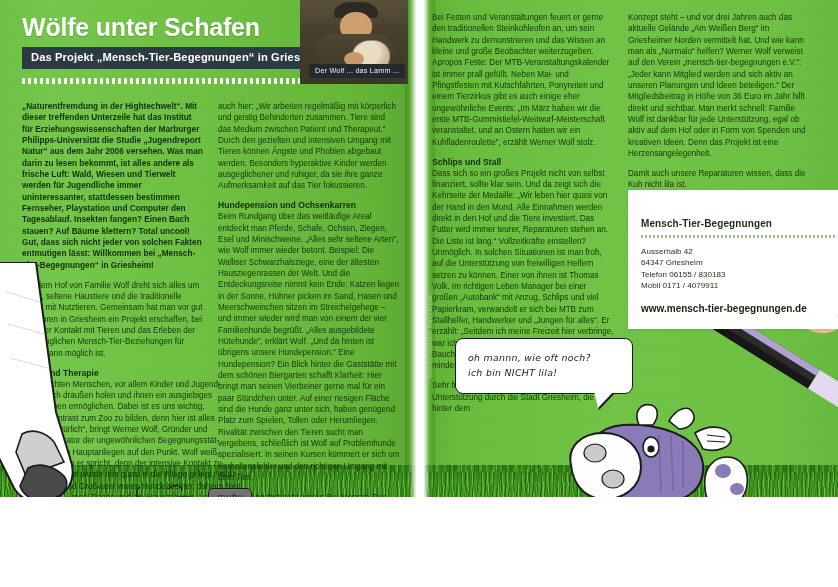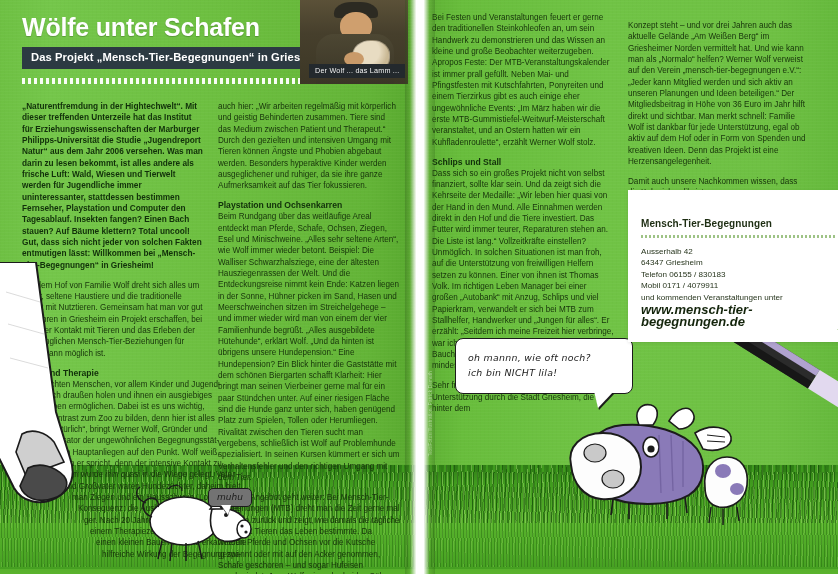--- a/index.html
+++ b/index.html
@@ -12,21 +12,21 @@
     width: 838px;
     height: 587px;
     overflow: hidden;
     font-family: "Liberation Sans", sans-serif;
   }
 
   
   .spread {
     position: relative;
     width: 838px;
-    height: 574px;
+    height: 497px;
     overflow: hidden;
     background: #6cbf3f;
   }
 
   .page {
     position: absolute;
     top: 0;
     height: 587px;
     overflow: hidden;
   }
@@ -232,21 +232,21 @@
     z-index: 15;
   }
   .col {
     position: absolute;
     top: 0;
     width: 182px;
   }
   .page-left  .col-a { left: 22px;  top: 101px; }
   .page-left  .col-b { left: 218px; top: 101px; }
   .page-right .col-a { left: 12px;  top: 12px; }
-  .page-right .col-b { left: 208px; top: 20px; }
+  .page-right .col-b { left: 208px; top: 12px; }
 
   .body-text {
     font-size: 8.15px;
     line-height: 11.35px;
     color: #17340b;
     margin: 0 0 8.5px 0;
     text-align: left;
     hyphens: auto;
   }
   .body-text.lead {
@@ -401,26 +401,25 @@
     background-image: repeating-linear-gradient(90deg,
       #9ec386 0 2px, rgba(0,0,0,0) 2px 4px);
   }
   .contact-line {
     font-size: 8.1px;
     line-height: 11.4px;
     color: #27351d;
     margin: 0;
   }
   .contact-url {
-    font-size: 13px;
+    font-size: 10px;
     line-height: 12px;
     color: #14250c;
     font-weight: bold;
-    margin: 1px 0 0 0;
-    font-style: italic;
+    margin: 11px 0 0 0;
   }
 
   .credit-vertical {
     position: absolute;
     left: 428px;
     bottom: 118px;
     z-index: 30;
     font-size: 4.6px;
     color: rgba(255,255,255,.55);
     letter-spacing: .2px;
@@ -474,21 +473,21 @@
           <span class="ln" style="padding-left:56px">Konsequenz: die Ausbildung zum Zootierpfle-</span>
           <span class="ln" style="padding-left:62px">ger. Nach 20 Jahren im Zoo wechselte er zu</span>
           <span class="ln" style="padding-left:68px">einem Therapiezentrum. Dort errichtete er</span>
           <span class="ln" style="padding-left:74px">einen kleinen Bauernhof und erkannte die</span>
           <span class="ln" style="padding-left:80px">hilfreiche Wirkung der Begegnung zwi-</span>
         </div>
       </div>
 
       <div class="col col-b">
         <p class="body-text">auch hier: „Wir arbeiten regelmäßig mit körperlich und geistig Behinderten zusammen. Tiere sind das Medium zwischen Patient und Therapeut.“ Durch den gezielten und intensiven Umgang mit Tieren können Ängste und Phobien abgebaut werden. Besonders hyperaktive Kinder werden ausgeglichener und ruhiger, da sie ihre ganze Aufmerksamkeit auf das Tier fokussieren.</p>
-        <h2 class="subhead">Playstation und Ochsenkarren</h2>
+        <h2 class="subhead">Hundepension und Ochsenkarren</h2>
         <p class="body-text">Beim Rundgang über das weitläufige Areal entdeckt man Pferde, Schafe, Ochsen, Ziegen, Esel und Minischweine. „Alles sehr seltene Arten“, wie Wolf immer wieder betont. Beispiel: Die Walliser Schwarzhalsziege, eine der ältesten Hausziegenrassen der Welt. Und die Entdeckungsreise nimmt kein Ende: Katzen liegen in der Sonne, Hühner picken im Sand, Hasen und Meerschweinchen sitzen im Streichelgehege – und immer wieder wird man von einem der vier Familienhunde begrüßt. „Alles ausgebildete Hütehunde“, erklärt Wolf. „Und da hinten ist übrigens unsere Hundepension.“ Eine Hundepension? Ein Blick hinter die Gaststätte mit dem schönen Biergarten schafft Klarheit: Hier bringt man seinen Vierbeiner gerne mal für ein paar Stündchen unter. Auf einer riesigen Fläche sind die Hunde ganz unter sich, haben genügend Platz zum Spielen, Tollen oder Herumliegen. Rivalität zwischen den Tieren sucht man vergebens, schließlich ist Wolf auf Problemhunde spezialisiert. In seinen Kursen kümmert er sich um Verhaltensfehler und den richtigen Umgang mit dem Tier.</p>
         <p class="body-text">Und das Angebot geht weiter: Bei Mensch-Tier-Begegnungen (MTB) dreht man die Zeit gerne mal 50 Jahre zurück und zeigt, wie damals die tägliche Arbeit mit Tieren das Leben bestimmte. Da werden Pferde und Ochsen vor die Kutsche gespannt oder mit auf den Acker genommen, Schafe geschoren – und sogar Hufeisen geschmiedet. Jens Wolf, einer der beiden Söhne, ist staatlich geprüfter Hufschmied.</p>
       </div>
     </div>
 
     <div class="grass">
       <div class="grass-body"></div>
       <div class="grass-blades"></div>
       <div class="grass-blades2"></div>
       <div class="grass-edge-top"></div>
@@ -526,33 +525,32 @@
     <div class="cols">
       <div class="col col-a">
         <p class="body-text">Bei Festen und Veranstaltungen feuert er gerne den traditionellen Steinkohleofen an, um sein Handwerk zu demonstrieren und das Wissen an kleine und große Beobachter weiterzugeben. Apropos Feste: Der MTB-Veranstaltungskalender ist immer prall gefüllt. Neben Mai- und Pfingstfesten mit Kutschfahrten, Ponyreiten und einem Tierzirkus gibt es auch einige eher ungewöhnliche Events: „Im März haben wir die erste MTB-Gummistiefel-Weitwurf-Meisterschaft veranstaltet, und an Ostern hatten wir ein Kuhfladenroulette“, erzählt Werner Wolf stolz.</p>
         <h2 class="subhead">Schlips und Stall</h2>
         <p class="body-text">Dass sich so ein großes Projekt nicht von selbst finanziert, sollte klar sein. Und da zeigt sich die Kehrseite der Medaille: „Wir leben hier quasi von der Hand in den Mund. Alle Einnahmen werden direkt in den Hof und die Tiere investiert. Das Futter wird immer teurer, Reparaturen stehen an. Die Liste ist lang.“ Vollzeitkräfte einstellen? Unmöglich. In solchen Situationen ist man froh, auf die Unterstützung von freiwilligen Helfern setzen zu können. Einer von ihnen ist Thomas Volk. Im richtigen Leben Manager bei einer großen „Autobank“ mit Anzug, Schlips und viel Papierkram, verwandelt er sich bei MTB zum Stallhelfer, Handwerker und „Jungen für alles“. Er erzählt: „Seitdem ich meine Freizeit hier verbringe, war ich nicht mehr krank.“ Und, die Hand auf dem Bauch legend, sagt er grinsend, dass er „schon mindestens fünf Kilo“ abgenommen habe.</p>
         <p class="body-text">Sehr froh sind die Betreiber auch über die Unterstützung durch die Stadt Griesheim, die voll hinter dem</p>
       </div>
 
       <div class="col col-b">
         <p class="body-text">Konzept steht – und vor drei Jahren auch das aktuelle Gelände „Am Weißen Berg“ im Griesheimer Norden vermittelt hat. Und wie kann man als „Normalo“ helfen? Werner Wolf verweist auf den Verein „mensch-tier-begegnungen e.V.“: „Jeder kann Mitglied werden und sich aktiv an unseren Planungen und Ideen beteiligen.“ Der Mitgliedsbeitrag in Höhe von 36 Euro im Jahr hilft direkt und sichtbar. Man merkt schnell: Familie Wolf ist dankbar für jede Unterstützung, egal ob aktiv auf dem Hof oder in Form von Spenden und kreativen Ideen. Denn das Projekt ist eine Herzensangelegenheit.</p>
-        <p class="body-text">Damit auch unsere Nachkommen wissen, dass die Kuh picken lila ist.</p>
+        <p class="body-text">Damit auch unsere Reparaturen wissen, dass die Kuh nicht lila ist.</p>
         <p class="byline">(Patrick Demuth)</p>
       </div>
     </div>
 
     <div class="contact-box">
       <div class="contact-title">Mensch-Tier-Begegnungen</div>
       <div class="contact-sep"></div>
       <p class="contact-line">Ausserhalb 42</p>
       <p class="contact-line">64347 Griesheim</p>
       <p class="contact-line">Telefon 06155 / 830183</p>
       <p class="contact-line">Mobil 0171 / 4079911</p>
-      <p class="contact-line">und kommenden Veranstaltungen unter</p>
       <p class="contact-url">www.mensch-tier-begegnungen.de</p>
     </div>
 
     <div class="grass">
       <div class="grass-body"></div>
       <div class="grass-blades"></div>
       <div class="grass-blades2"></div>
       <div class="grass-edge-top"></div>
       <div class="grass-band-bottom"></div>
     </div>

